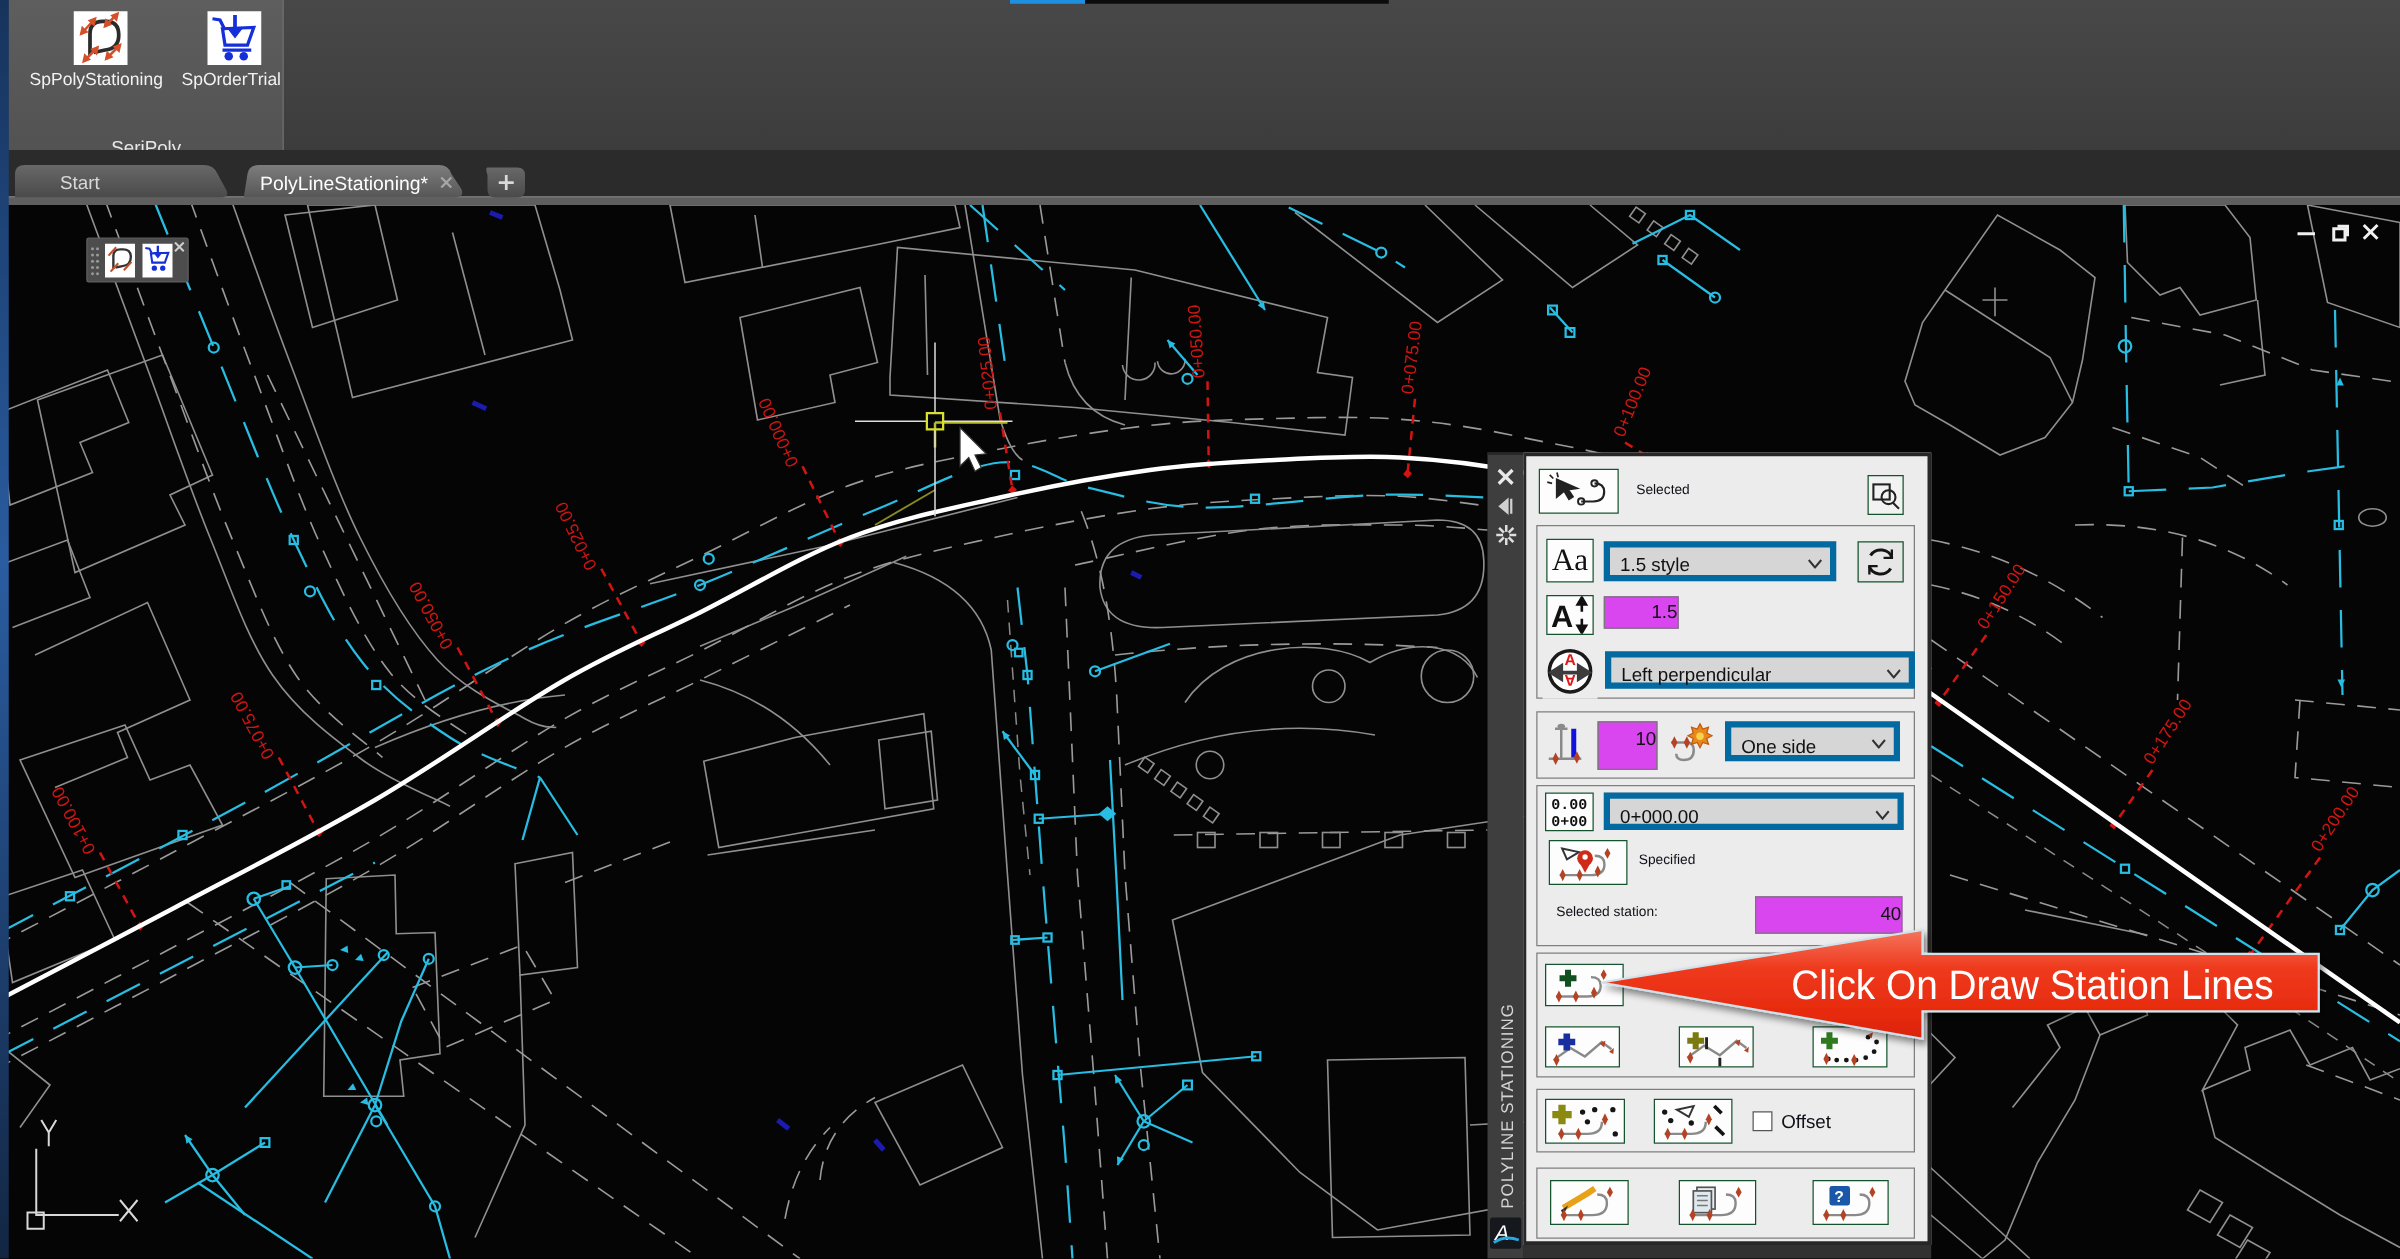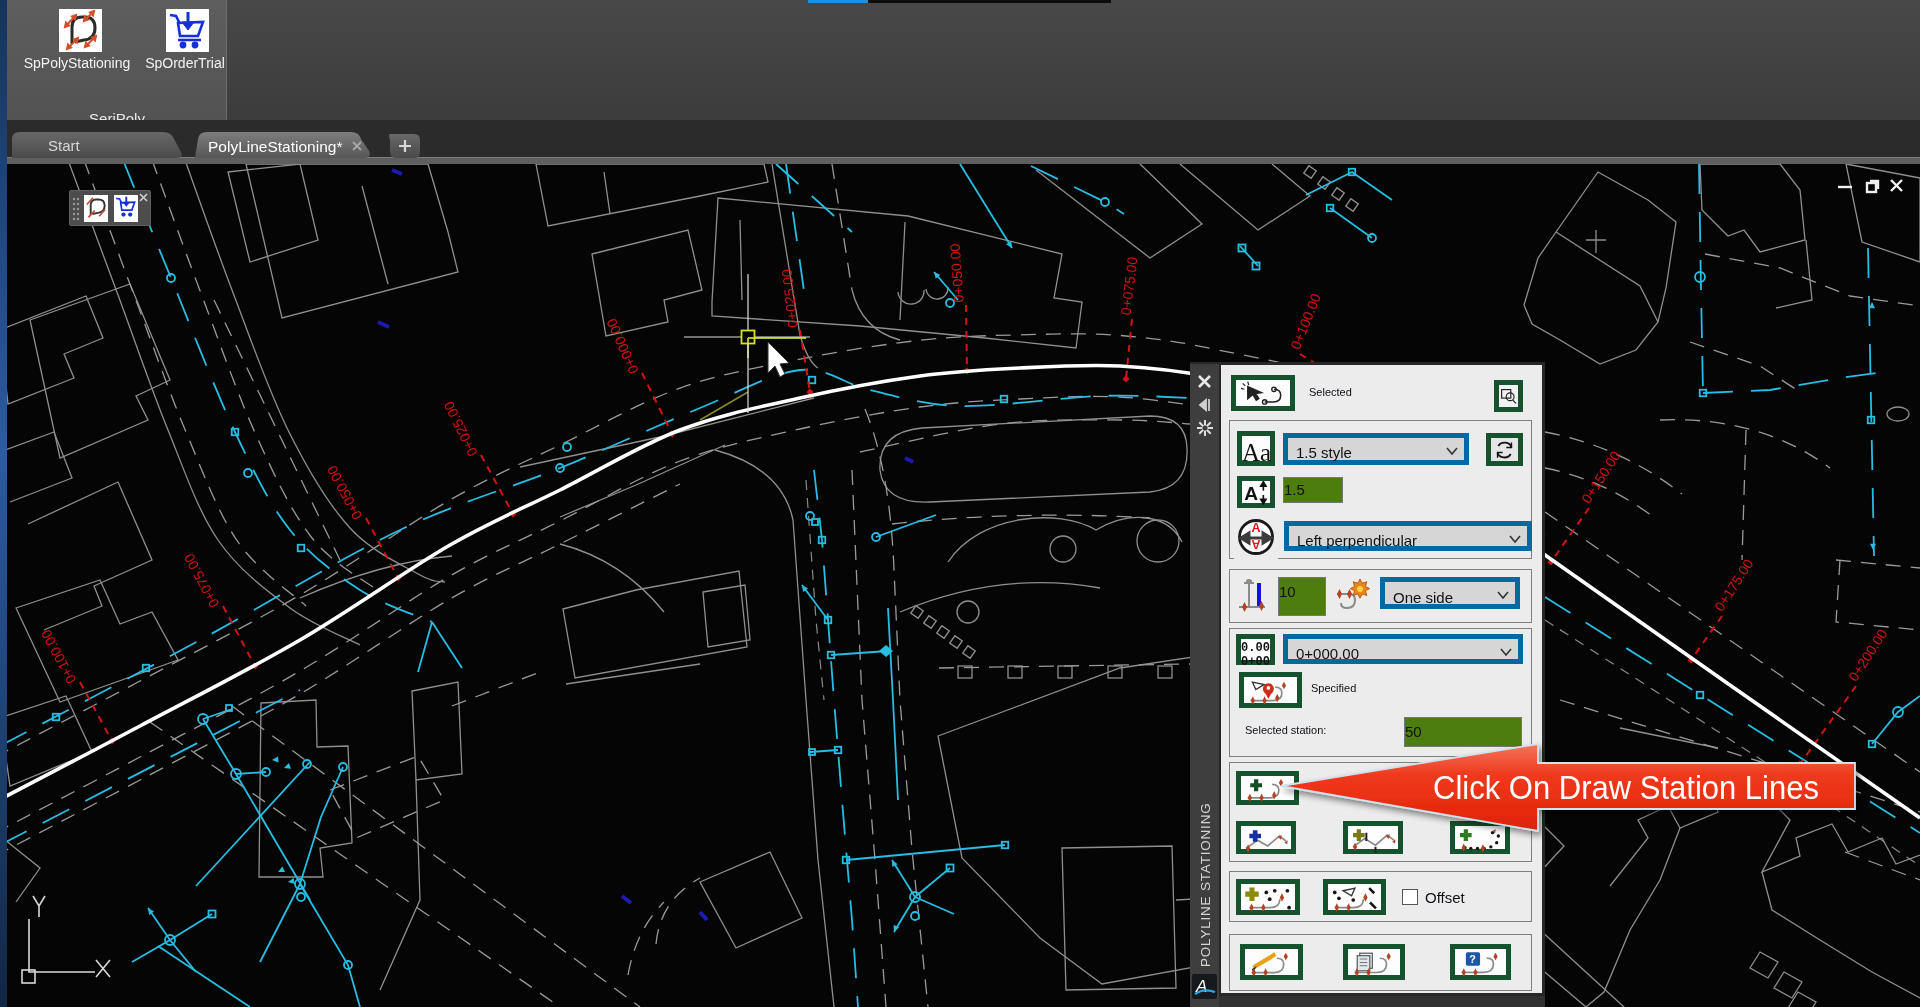--- a/index.html
+++ b/index.html
@@ -12,25 +12,25 @@
 #tabbar{position:absolute;left:0;top:120px;width:1920px;height:44px;background:#2b2b2b}
 #canvas{position:absolute;left:0;top:0;width:1920px;height:1007px}
 #bluestrip{position:absolute;left:0;top:0;width:7px;height:1007px;background:linear-gradient(#16335c,#2a5ca0 45%,#1b3a66 80%,#122643)}
 #topblue{position:absolute;left:808px;top:0;width:60px;height:3px;background:#1f8fe0}
 #topblk{position:absolute;left:868px;top:0;width:243px;height:3px;background:#0c0c0c}
 #winbtn{position:absolute;left:1830px;top:176px}
 #panel{position:absolute;left:1190px;top:362px;width:355px;height:645px}
 #rail{position:absolute;left:0;top:0;width:29px;height:645px;background:#3e3e3e;border-top:2px solid #282828}
 #pbody{position:absolute;left:29px;top:0;width:326px;height:634px;background:#ececec;border:3px solid #272727;border-left:2px solid #272727}
 #pbody .grp{position:absolute;border:1.5px solid #7f7f7f;left:8px;width:303px}
-.wtile{position:absolute;background:#fdfdfd;border:5px solid #14532d}
+.wtile{position:absolute;background:#fdfdfd;border:1px solid #14532d}
 .dd{position:absolute;background:#d6d6d6;border:5px solid #0369a1;font-size:15px;color:#111;line-height:1}
 .dd span{position:absolute;left:8px;top:7px;white-space:nowrap}
 .dd svg{position:absolute;right:6px;top:9px}
-.inp{position:absolute;background:#4d7c0f;border:1px solid #777;font-size:15px;color:#111;text-align:left}
+.inp{position:absolute;background:#d946ef;border:1px solid #777;font-size:15px;color:#111;text-align:right}
 .ptext{position:absolute;font-size:11px;color:#101018;white-space:nowrap}
 #vert{position:absolute;left:1px;top:415px;width:28px;height:195px}
 #alogo{position:absolute;left:2px;top:610px;width:25px;height:25px;background:#15191d;border-radius:2px}
 #arrow{position:absolute;left:1260px;top:725px;width:620px;height:125px}
 #floatbar{position:absolute;left:69px;top:190px;width:82px;height:36px;background:#4d4d4d;border:1px solid #5f5f5f;border-radius:2px}
 #floatbar .t{position:absolute;top:4px;width:24px;height:27px;background:#fff}
 </style></head><body>
 <div id="app">
     <svg id="canvas" viewBox="0 0 1920 1007">
       <path d="M 0,330 L 86,296 103,338 64,354 74,378 8,404 Z" fill="none" stroke="#8f8f8f" stroke-width="1.3"></path>
@@ -554,21 +554,21 @@
             <circle cx="29" cy="13" r="2.2" fill="#fff"></circle>
   <path d="M 23.5,16 L 29,26 L 34.5,16 Z" fill="#d02a18"></path>
   <path d="M 8,28 l 2.5,-5 2.5,5 -2.5,5 z" fill="#b34324"></path>
   <path d="M 22,28 l 2.5,-5 2.5,5 -2.5,5 z" fill="#b34324"></path>
   <path d="M 37,25 l 2.5,-5 2.5,5 -2.5,5 z" fill="#b34324"></path>
   <path d="M 45,10 l 2.5,-4.5 2.5,4.5 -2.5,4.5 z" fill="#b34324"></path>
   </svg>
  </div>
  <div class="ptext" style="left:90px;top:317px">Specified</div>
  <div class="ptext" style="left:24px;top:359px">Selected station:</div>
- <div class="inp" style="left:183px;top:352px;width:118px;height:30px;line-height:28px">50</div>
+ <div class="inp" style="left:183px;top:352px;width:118px;height:30px;line-height:28px">40</div>
 
  <div class="grp" style="top:397px;height:100px"></div>
  <div class="wtile" style="left:15px;top:406px;width:63px;height:34px">
   <svg viewBox="0 0 63 34">
             <path d="M 8,26 L 34,26 Q 45,26 45,17 Q 45,10 37,10" fill="none" stroke="#8a8a8a" stroke-width="2"></path>
   <g stroke="#114f21" stroke-width="5">
               <path d="M 18,4 L 18,18 M 11,11 L 25,11"></path>
             </g>
   <path d="M 8,26 l 2.5,-5 2.5,5 -2.5,5 z" fill="#b34324"></path>
   <path d="M 22,26 l 2.5,-5 2.5,5 -2.5,5 z" fill="#b34324"></path>

